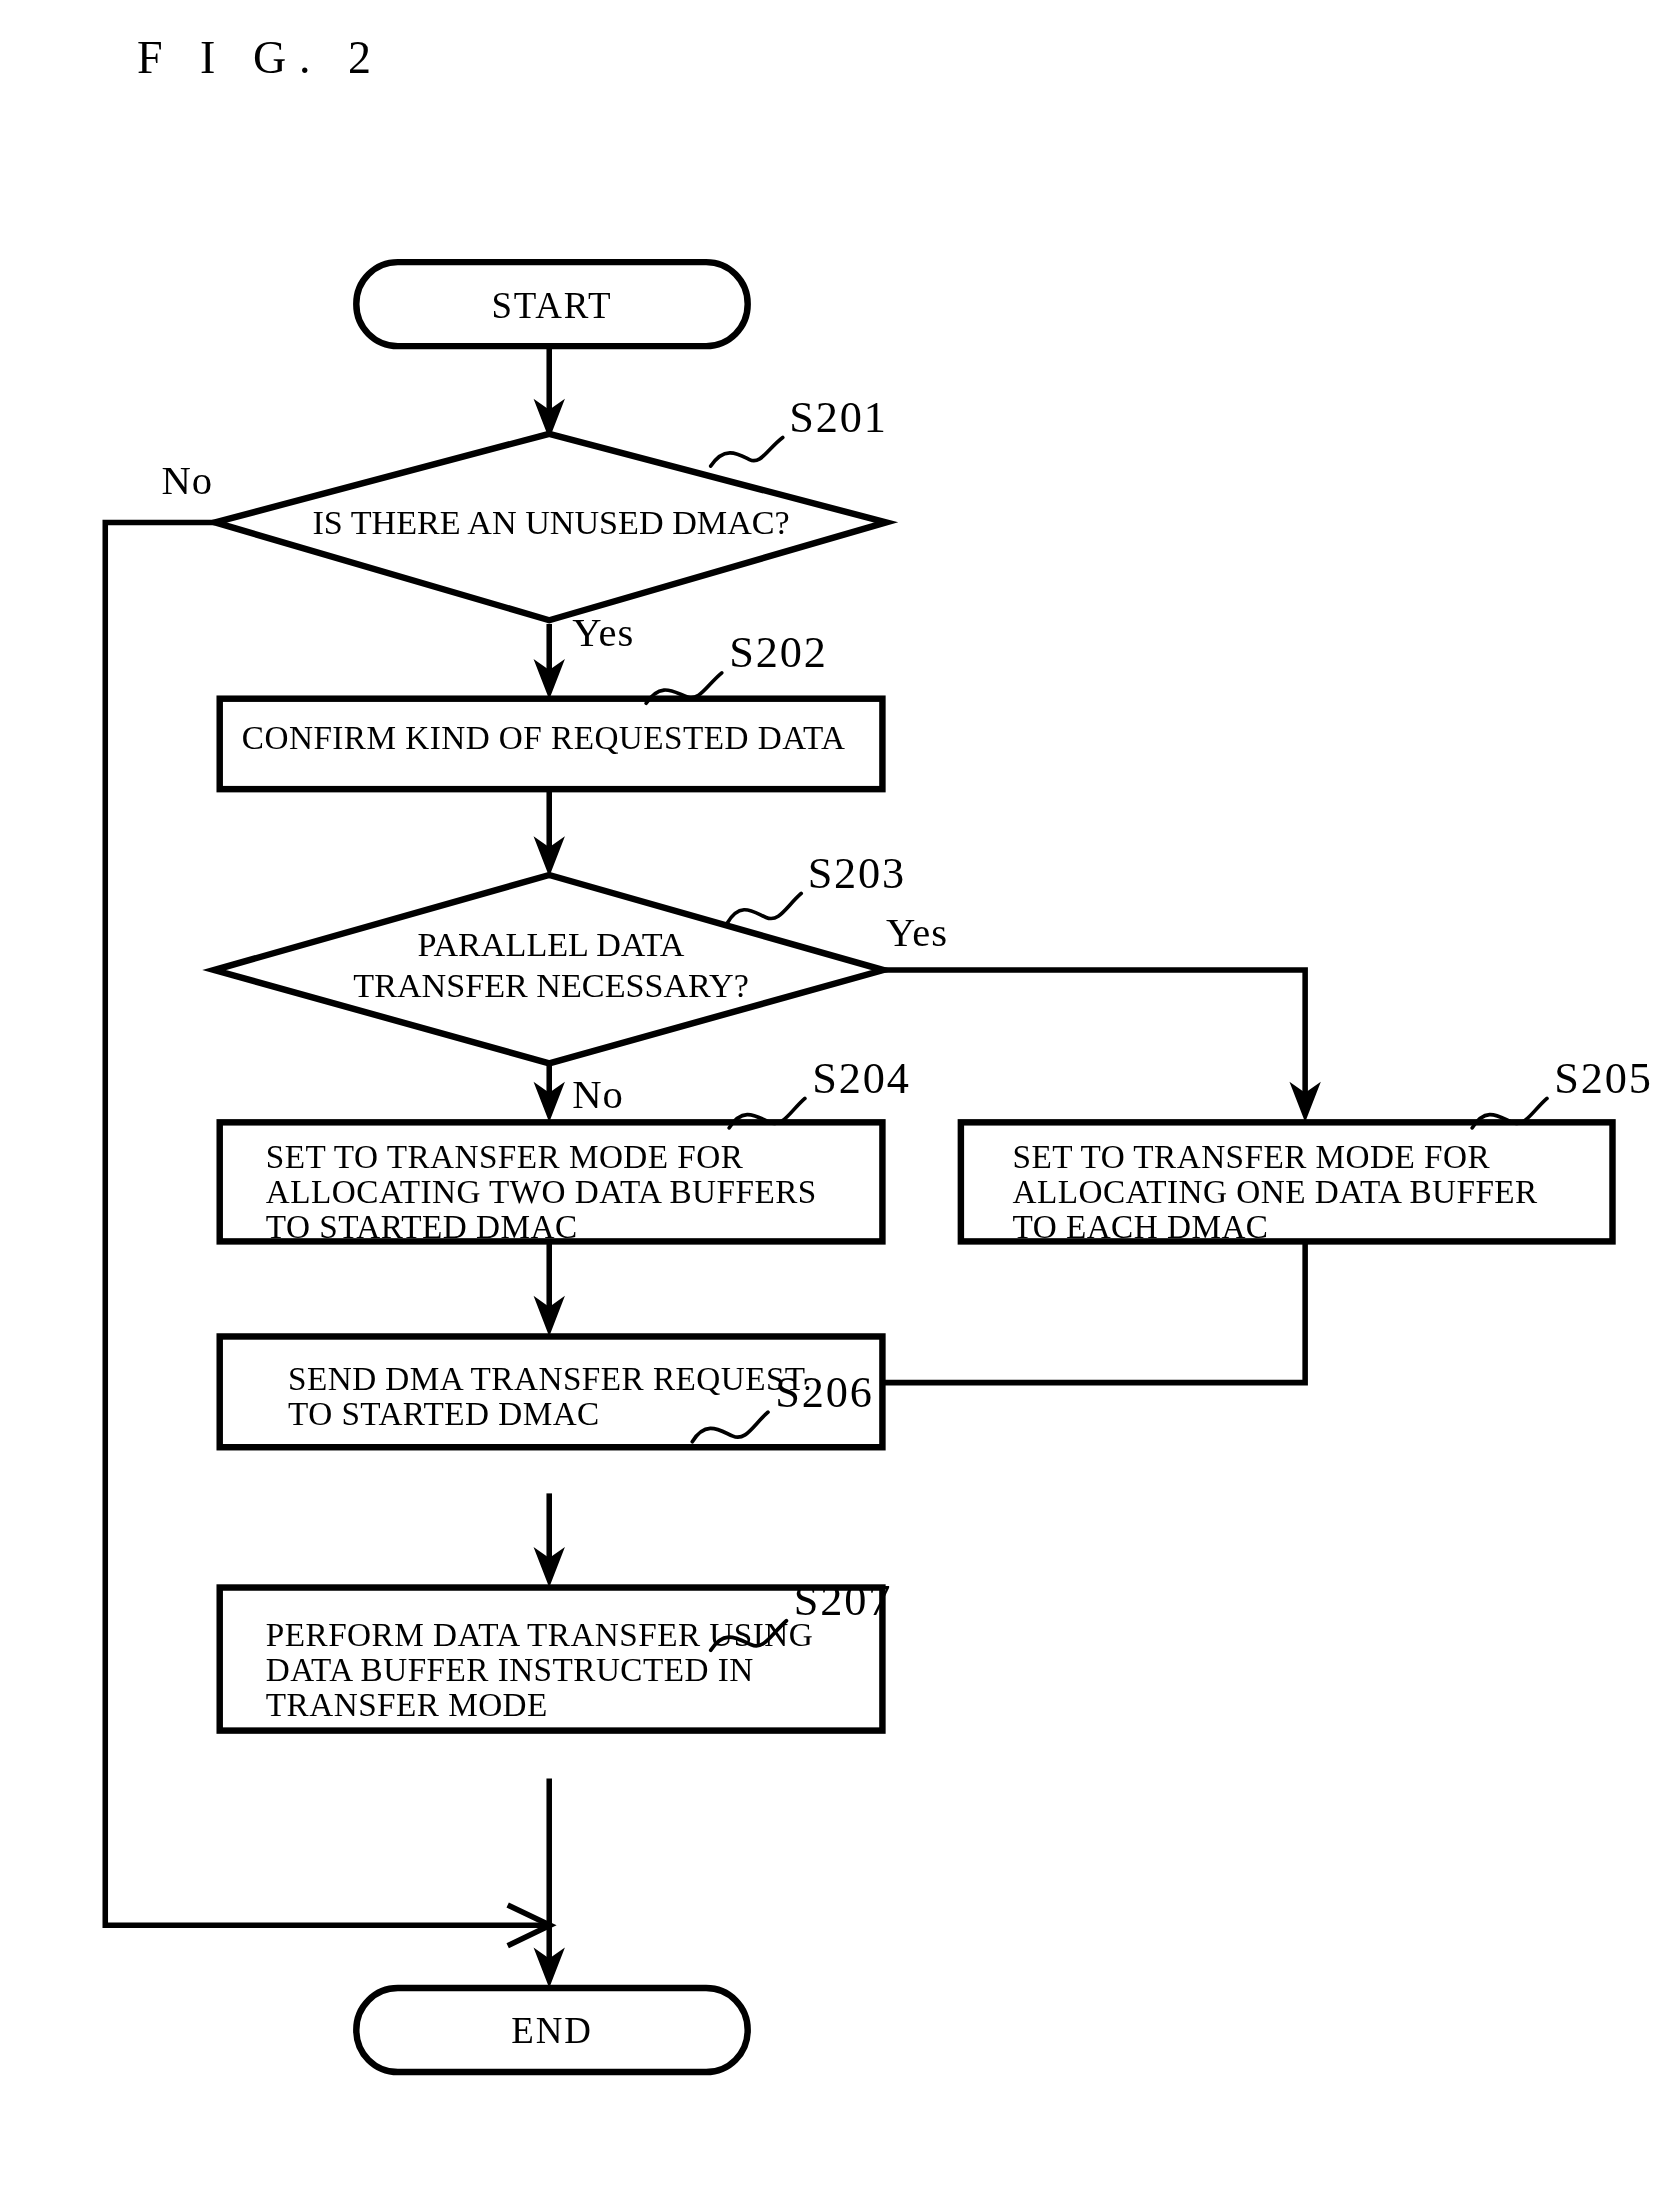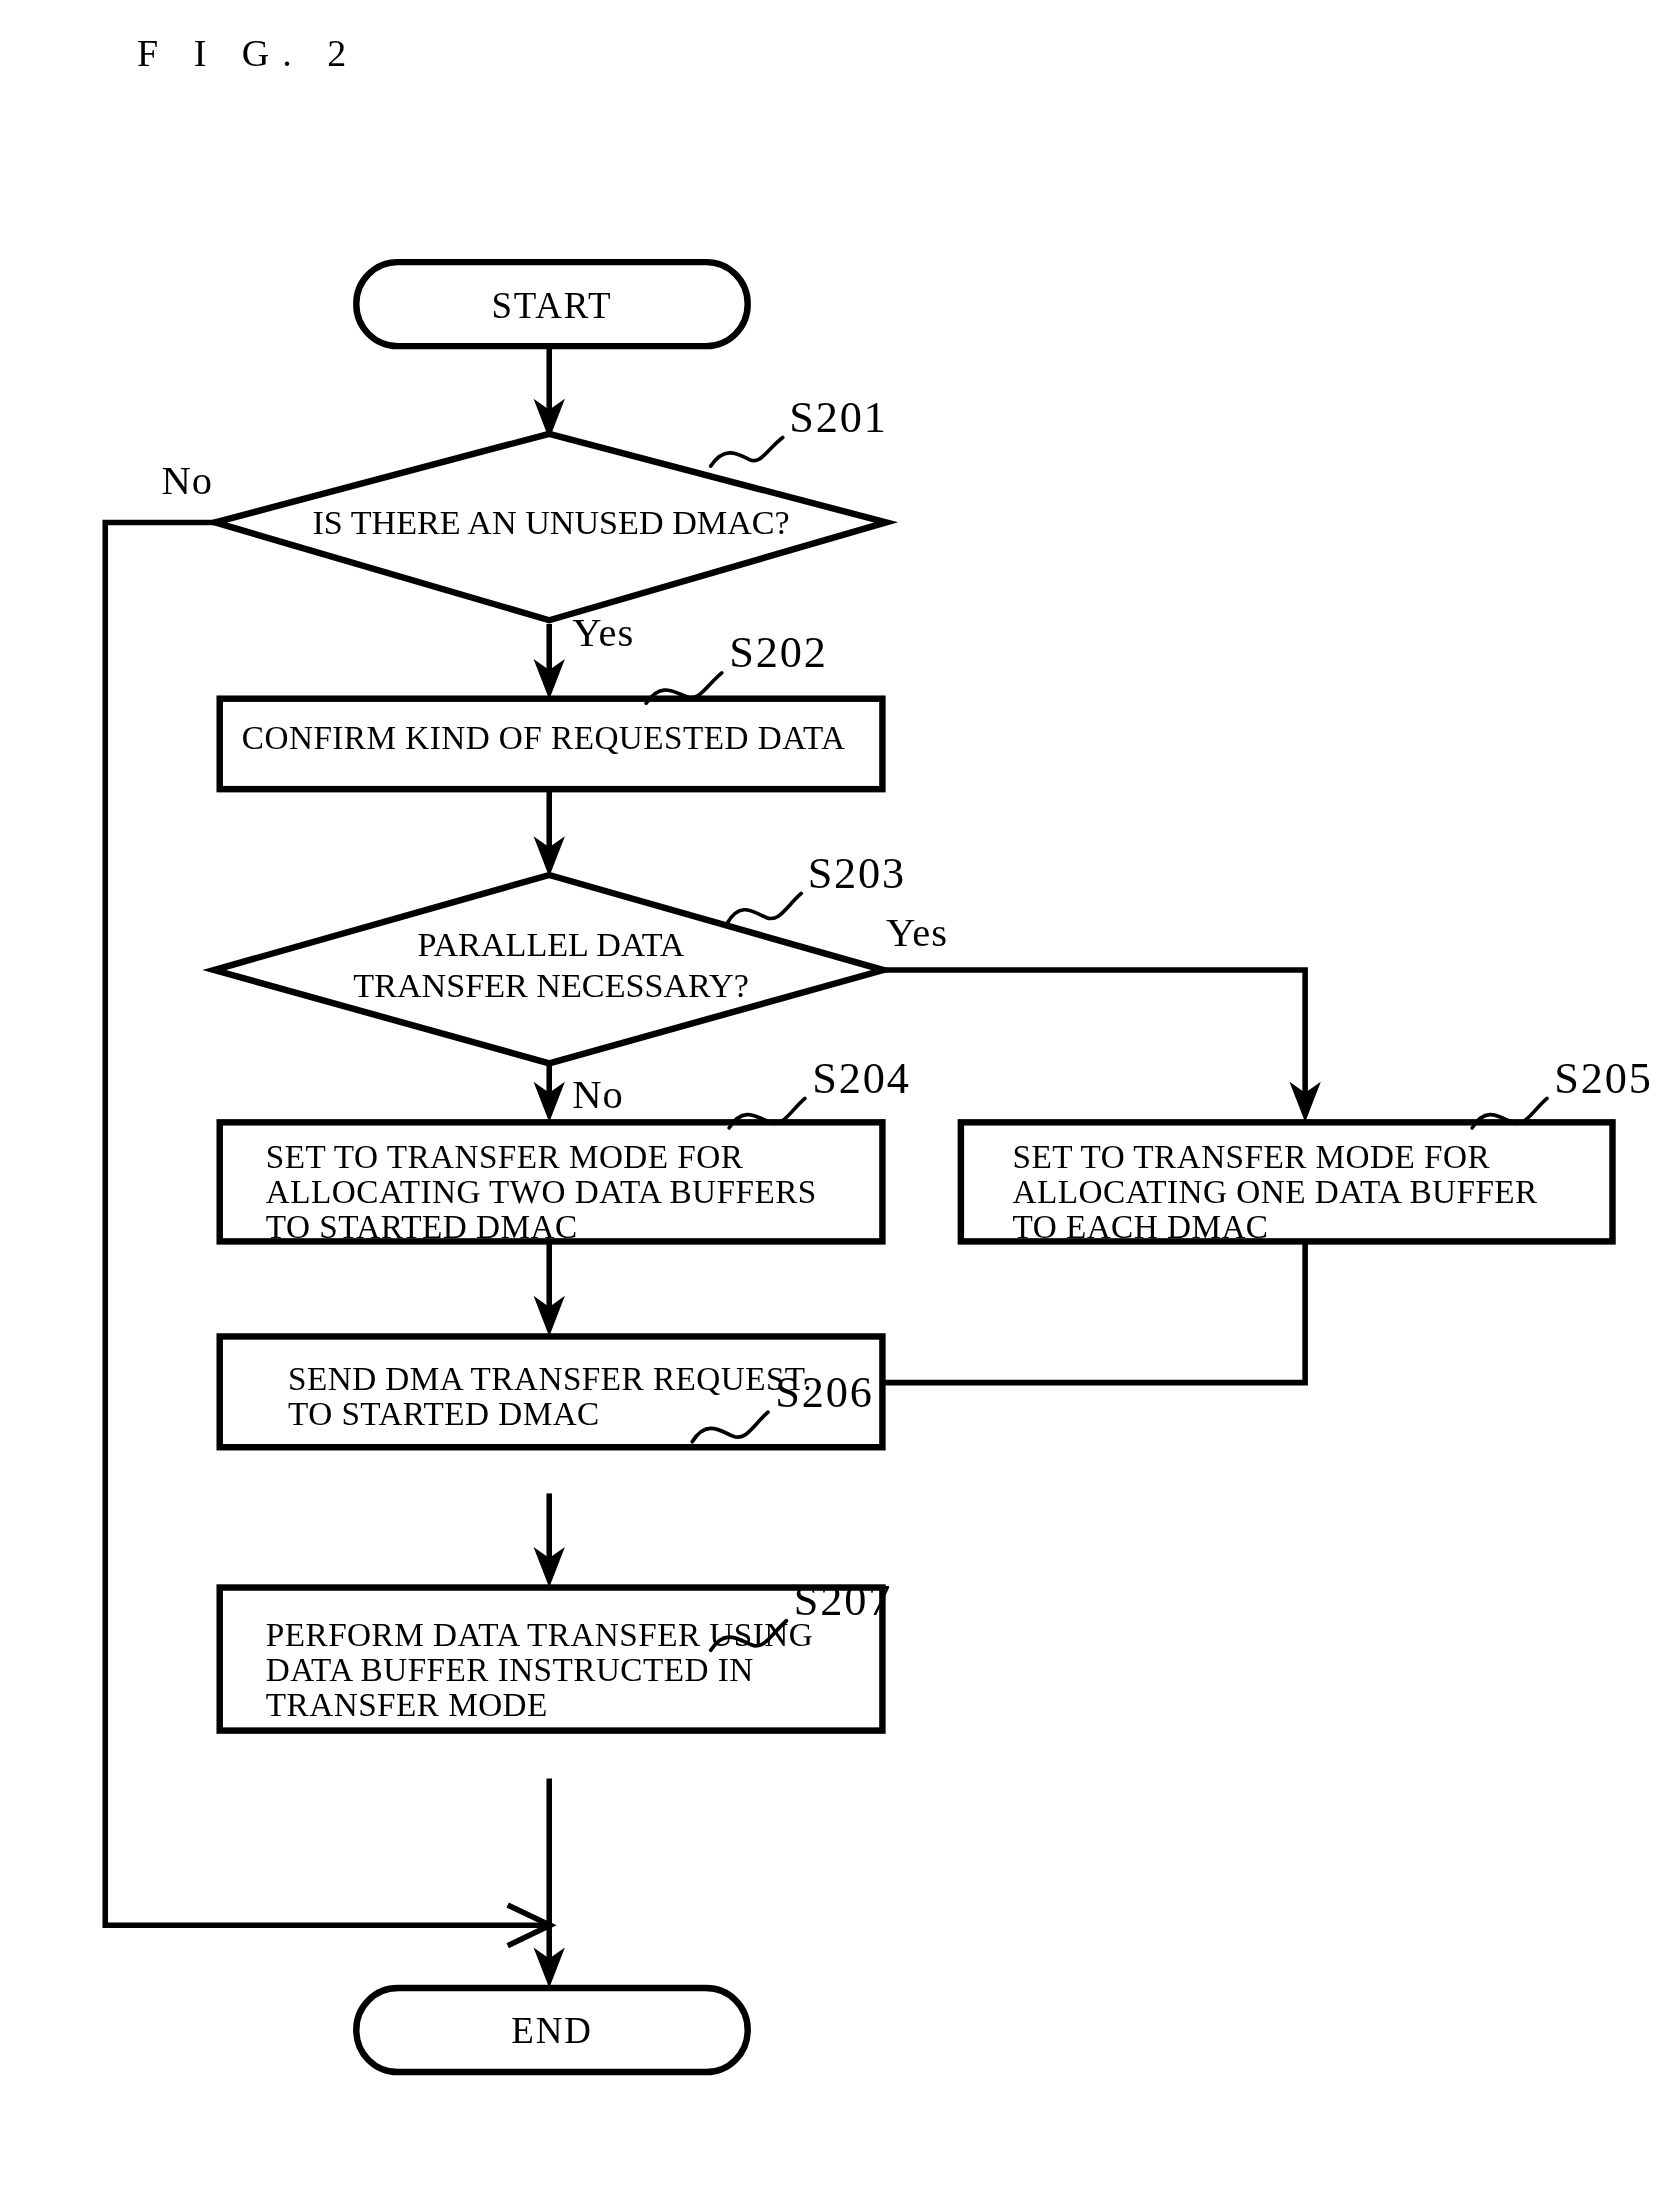--- a/index.html
+++ b/index.html
@@ -14,21 +14,21 @@
     font-family: "Liberation Serif", "DejaVu Serif", serif;
     color: #000000;
     overflow: hidden;
   }
 
   #figure-title {
     position: absolute;
     left: 137px;
     top: 31px;
     font-family: "Liberation Serif", "DejaVu Serif", serif;
-    font-size: 38px;
+    font-size: 46px;
     letter-spacing: 13px;
     color: #000000;
     white-space: pre;
   }
 
   #flow-svg {
     position: absolute;
     left: 0;
     top: 0;
     width: 1667px;

